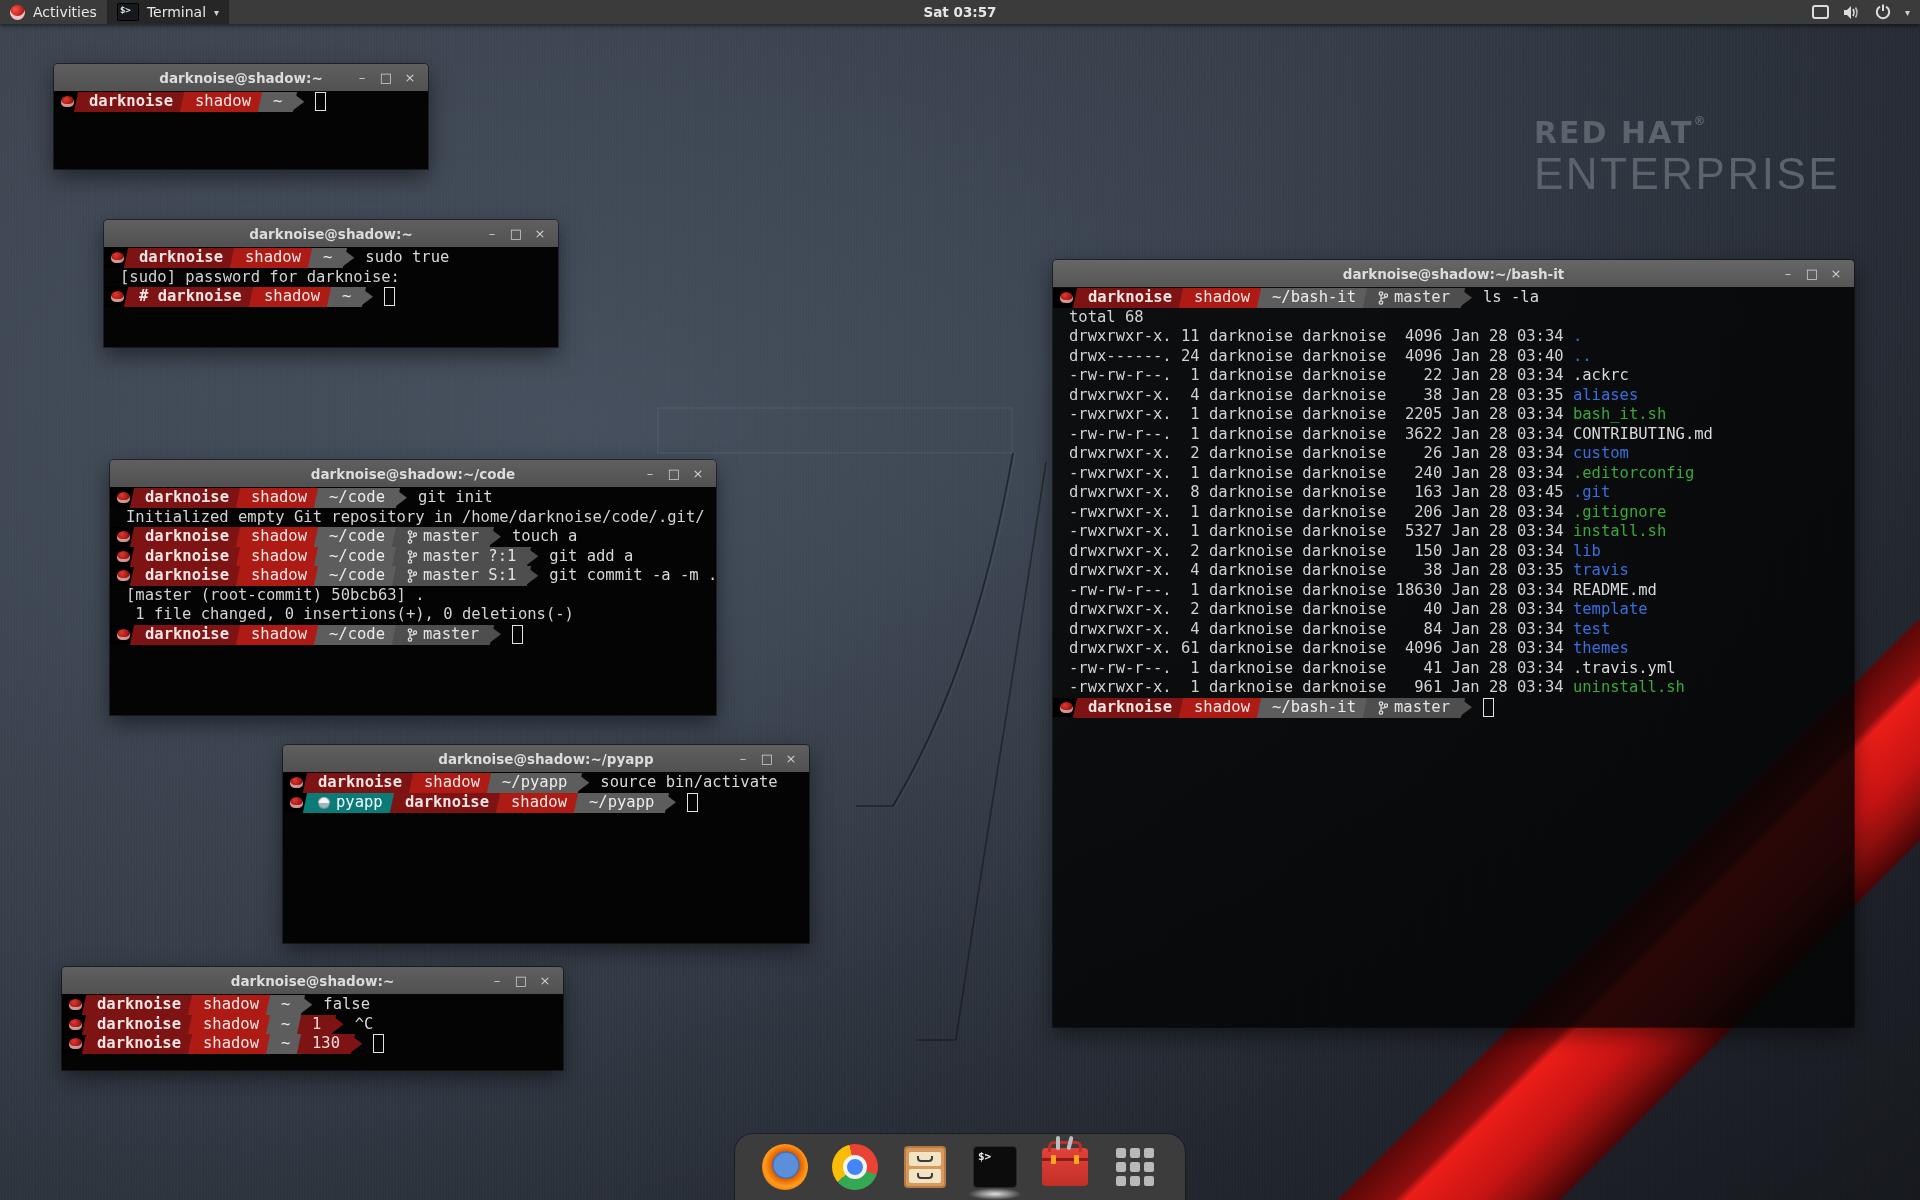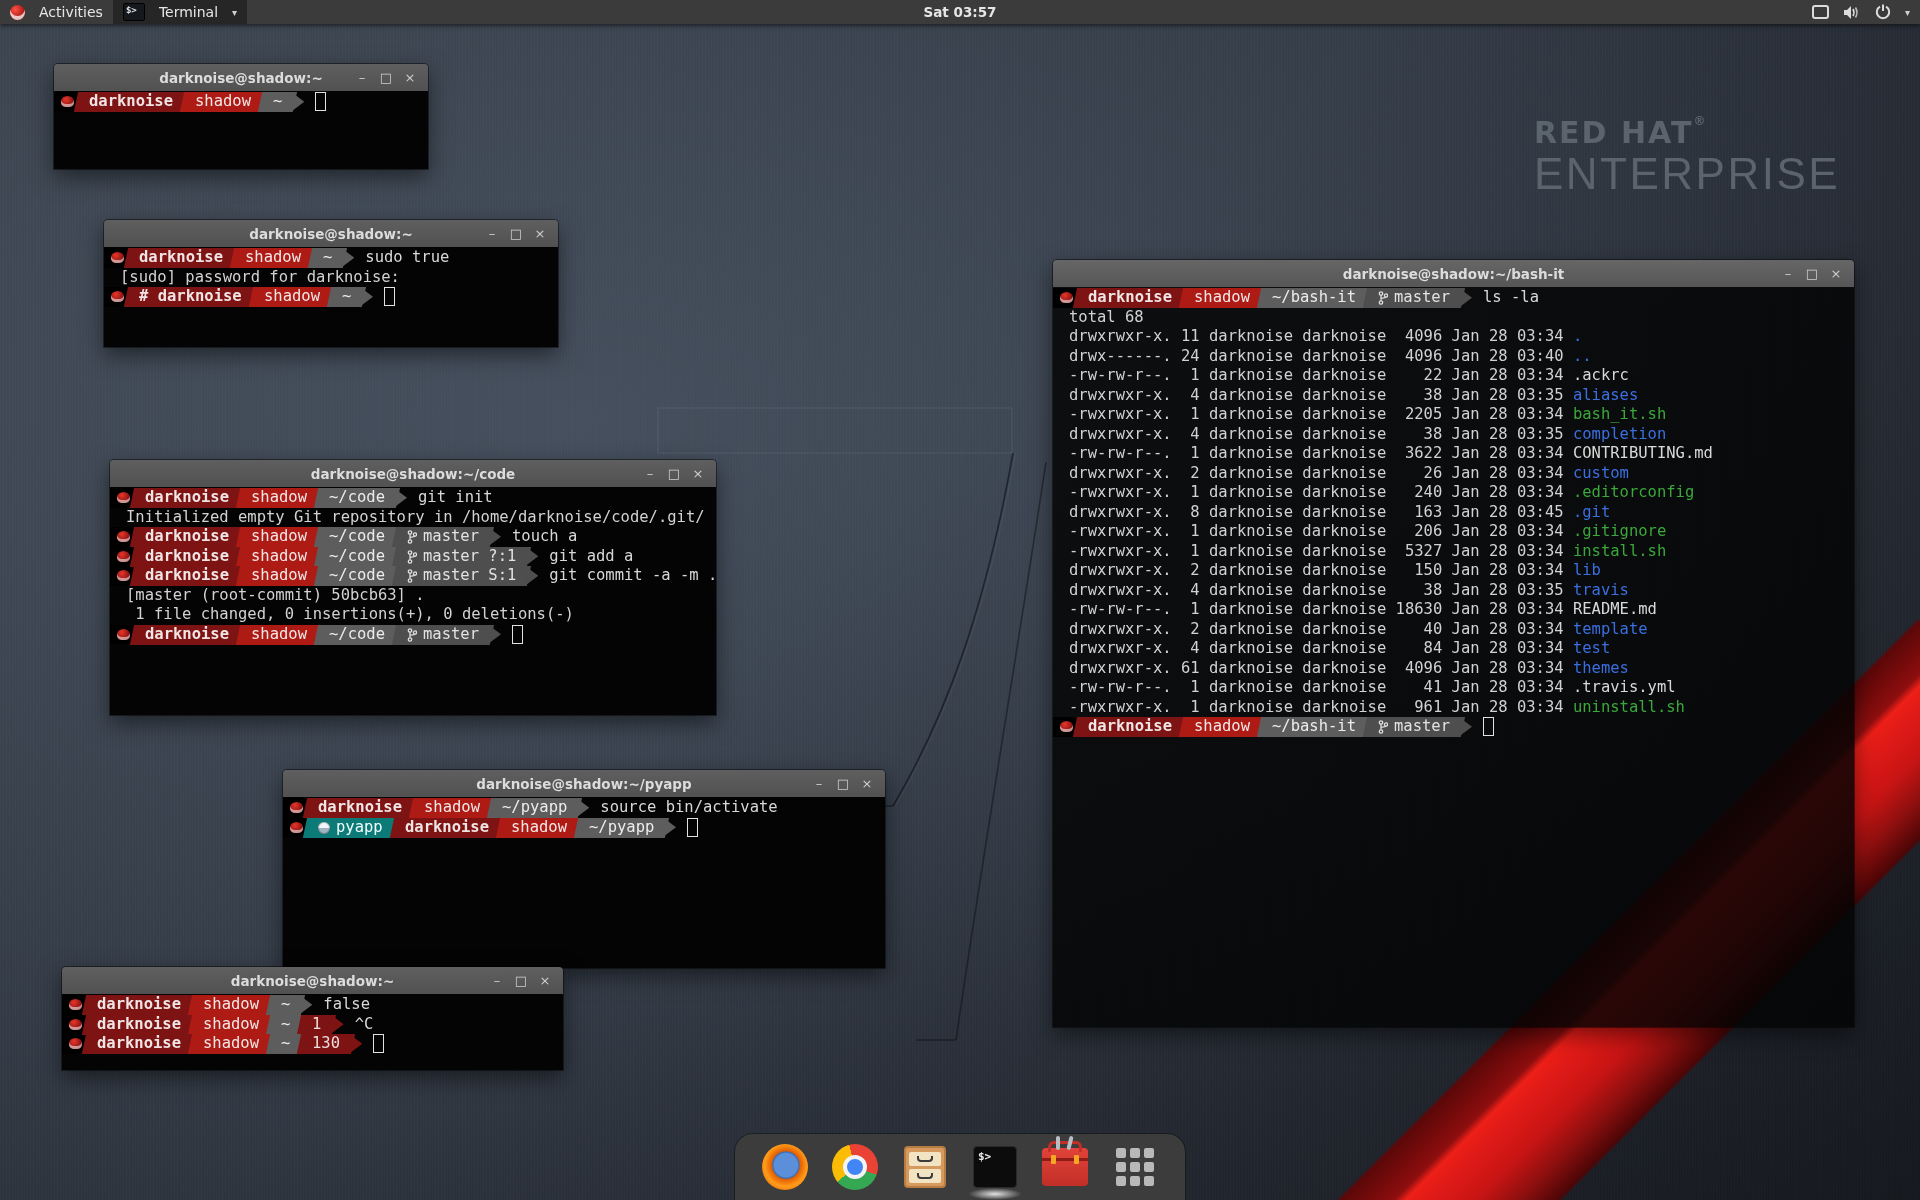--- a/index.html
+++ b/index.html
@@ -7,21 +7,21 @@
   #desktop{position:relative;width:1920px;height:1200px;overflow:hidden;
     background:
       radial-gradient(140% 120% at 30% 35%, rgba(82,94,110,.55) 0%, rgba(46,53,64,.25) 45%, rgba(16,18,23,.78) 100%),
       repeating-linear-gradient(90deg, rgba(255,255,255,.018) 0 1px, rgba(0,0,0,.02) 1px 3px),
       linear-gradient(135deg,#3d4550 0%,#353d48 45%,#22262e 78%,#15171c 100%);}
   
   #topbar{position:absolute;left:0;top:0;width:100%;height:24px;background:#3b3b3b;
     color:#e6e6e6;z-index:60;display:flex;align-items:center;font-size:14px;
     box-shadow:0 2px 4px rgba(0,0,0,.5);}
   .tb-left{display:flex;align-items:center;height:100%;}
-  .tb-item{display:flex;align-items:center;gap:14px;padding:0 10px;height:100%;cursor:default;}
+  .tb-item{display:flex;align-items:center;gap:8px;padding:0 10px;height:100%;cursor:default;}
   .tb-item.active{background:#262626;}
   .rh-dot{width:15px;height:15px;border-radius:50%;background:radial-gradient(circle at 35% 30%,#ff5246,#a01010 70%);
     box-shadow:inset 0 -4px 0 rgba(255,255,255,.75);display:inline-block;}
   .term-chip{width:22px;height:18px;background:#15191d;border:1px solid #000;border-radius:2px;
     color:#dfe3e6;font:bold 9px "DejaVu Sans Mono",monospace;display:flex;align-items:flex-start;padding:1px 2px;box-sizing:border-box;}
   .caret{font-size:10px;color:#cfcfcf;}
   #clock{position:absolute;left:50%;top:0;transform:translateX(-50%);height:24px;display:flex;align-items:center;font-weight:bold;font-size:13.5px;}
   .tb-right{position:absolute;right:10px;top:0;height:24px;display:flex;align-items:center;gap:14px;}
   .sysicon{display:inline-flex;align-items:center;}
   
@@ -219,21 +219,21 @@
           <div class="tline textline">[master (root-commit) 50bcb63] .</div>
           <div class="tline textline"> 1 file changed, 0 insertions(+), 0 deletions(-)</div>
           <div class="tline prompt"><span class="chip"><span class="hat"></span></span><span class="seg user"><i>darknoise</i></span><span class="seg host"><i>shadow</i></span><span class="seg path"><i>~/code</i></span><span class="seg git"><i><svg class="branch-svg" width="10" height="14" viewBox="0 0 10 14">
                   <circle cx="3" cy="2.5" r="1.7" fill="none" stroke="#ddd" stroke-width="1.3"></circle>
                   <circle cx="3" cy="11.5" r="1.7" fill="none" stroke="#ddd" stroke-width="1.3"></circle>
                   <circle cx="8" cy="4.5" r="1.6" fill="none" stroke="#ddd" stroke-width="1.3"></circle>
                   <path d="M3 4.2 V9.8 M3 8 C3 6 8 7.5 8 6.1" fill="none" stroke="#ddd" stroke-width="1.3"></path>
                 </svg>master</i></span><span class="pl-arrow" style="background: rgb(78, 78, 78);"></span><span class="cursor"></span></div>
         </div>
       </div>
-      <div class="window" style="left: 283px; top: 745px; width: 602px; height: 198px; margin-top: 25px;">
+      <div class="window" style="left: 283px; top: 745px; width: 526px; height: 198px;">
         <div class="titlebar">
           <div class="title">darknoise@shadow:~/pyapp</div>
           <div class="winbtns">
             <span class="winbtn">–</span>
             <span class="winbtn">□</span>
             <span class="winbtn">×</span>
           </div>
         </div>
         <div class="tbody">
           <div class="tline prompt"><span class="chip"><span class="hat"></span></span><span class="seg user"><i>darknoise</i></span><span class="seg host"><i>shadow</i></span><span class="seg path"><i>~/pyapp</i></span><span class="pl-arrow" style="background: rgb(93, 93, 93);"></span><span class="cmd">source bin/activate</span></div>
@@ -270,21 +270,20 @@
                   <circle cx="3" cy="11.5" r="1.7" fill="none" stroke="#ddd" stroke-width="1.3"></circle>
                   <circle cx="8" cy="4.5" r="1.6" fill="none" stroke="#ddd" stroke-width="1.3"></circle>
                   <path d="M3 4.2 V9.8 M3 8 C3 6 8 7.5 8 6.1" fill="none" stroke="#ddd" stroke-width="1.3"></path>
                 </svg>master</i></span><span class="pl-arrow" style="background: rgb(78, 78, 78);"></span><span class="cmd">ls -la</span></div>
           <div class="tline textline">total 68</div>
           <div class="tline textline"><span class="ls-text">drwxrwxr-x. 11 darknoise darknoise  4096 Jan 28 03:34 </span><span class="ls-name dir">.</span></div>
           <div class="tline textline"><span class="ls-text">drwx------. 24 darknoise darknoise  4096 Jan 28 03:40 </span><span class="ls-name dir">..</span></div>
           <div class="tline textline"><span class="ls-text">-rw-rw-r--.  1 darknoise darknoise    22 Jan 28 03:34 </span><span class="ls-name file">.ackrc</span></div>
           <div class="tline textline"><span class="ls-text">drwxrwxr-x.  4 darknoise darknoise    38 Jan 28 03:35 </span><span class="ls-name dir">aliases</span></div>
           <div class="tline textline"><span class="ls-text">-rwxrwxr-x.  1 darknoise darknoise  2205 Jan 28 03:34 </span><span class="ls-name exec">bash_it.sh</span></div>
-          <div class="tline textline"><span class="ls-text">drwxrwxr-x.  4 darknoise darknoise    38 Jan 28 03:35 </span><span class="ls-name dir">completion</span></div>
           <div class="tline textline"><span class="ls-text">-rw-rw-r--.  1 darknoise darknoise  3622 Jan 28 03:34 </span><span class="ls-name file">CONTRIBUTING.md</span></div>
           <div class="tline textline"><span class="ls-text">drwxrwxr-x.  2 darknoise darknoise    26 Jan 28 03:34 </span><span class="ls-name dir">custom</span></div>
           <div class="tline textline"><span class="ls-text">-rwxrwxr-x.  1 darknoise darknoise   240 Jan 28 03:34 </span><span class="ls-name exec">.editorconfig</span></div>
           <div class="tline textline"><span class="ls-text">drwxrwxr-x.  8 darknoise darknoise   163 Jan 28 03:45 </span><span class="ls-name dir">.git</span></div>
           <div class="tline textline"><span class="ls-text">-rwxrwxr-x.  1 darknoise darknoise   206 Jan 28 03:34 </span><span class="ls-name exec">.gitignore</span></div>
           <div class="tline textline"><span class="ls-text">-rwxrwxr-x.  1 darknoise darknoise  5327 Jan 28 03:34 </span><span class="ls-name exec">install.sh</span></div>
           <div class="tline textline"><span class="ls-text">drwxrwxr-x.  2 darknoise darknoise   150 Jan 28 03:34 </span><span class="ls-name dir">lib</span></div>
           <div class="tline textline"><span class="ls-text">drwxrwxr-x.  4 darknoise darknoise    38 Jan 28 03:35 </span><span class="ls-name dir">travis</span></div>
           <div class="tline textline"><span class="ls-text">-rw-rw-r--.  1 darknoise darknoise 18630 Jan 28 03:34 </span><span class="ls-name file">README.md</span></div>
           <div class="tline textline"><span class="ls-text">drwxrwxr-x.  2 darknoise darknoise    40 Jan 28 03:34 </span><span class="ls-name dir">template</span></div>

